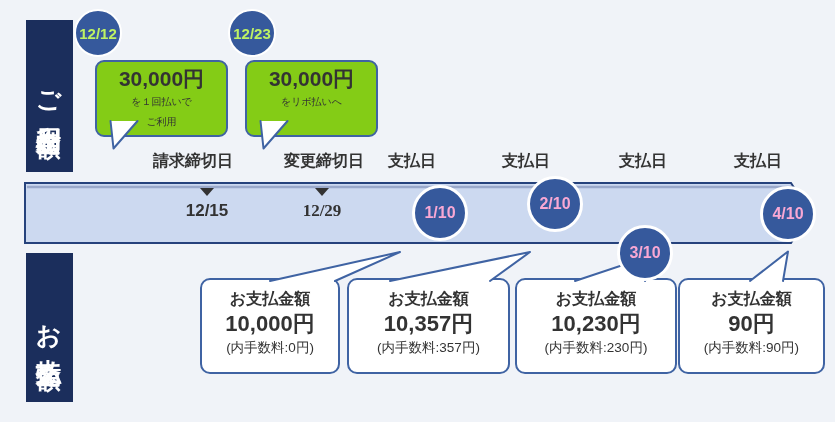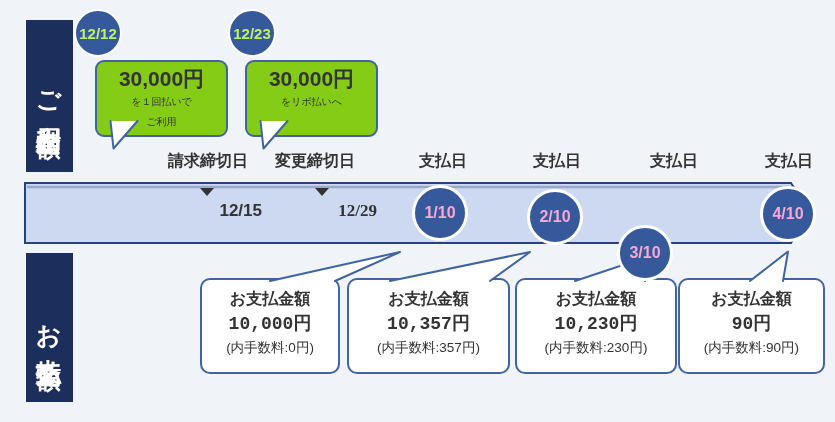--- a/index.html
+++ b/index.html
@@ -16,35 +16,35 @@
   .bubble{position:absolute;top:46px;width:133px;height:77px;background:#84cc16;
           border:2px solid #3f63a3;border-radius:9px;text-align:center;
           box-sizing:border-box;padding-top:3px;margin-top:14px;}
   .bubble-amount{font-size:21px;font-weight:bold;line-height:27px;}
   .bubble-line{font-size:10px;line-height:20px;}
 
   .date-badge{position:absolute;width:44px;height:44px;border-radius:50%;background:#36599c;
           border:2px solid #fff;color:#bef264;font-size:15px;font-weight:bold;
           display:flex;align-items:center;justify-content:center;}
 
-  .tl-label{position:absolute;top:151px;width:110px;text-align:center;
+  .tl-label{position:absolute;top:151px;width:110px;
           font-size:16px;font-weight:bold;}
   .down-tri{position:absolute;width:0;height:0;border-left:7px solid transparent;
           border-right:7px solid transparent;border-top:8px solid #333;}
-  .bar-date{position:absolute;top:201px;width:110px;text-align:right;
+  .bar-date{position:absolute;top:201px;width:110px;text-align:center;
           font-size:17px;font-weight:bold;}
 
   .pay-circle{position:absolute;width:50px;height:50px;border-radius:50%;background:#36599c;
           border:3px solid #fff;color:#f9a8d4;font-size:16px;font-weight:bold;
           display:flex;align-items:center;justify-content:center;}
 
   .pay-box{position:absolute;top:278px;height:96px;background:#fff;border:2px solid #3f63a3;
           border-radius:10px;text-align:center;box-sizing:border-box;padding-top:7px;}
   .pay-title{font-size:16px;font-weight:bold;line-height:23px;}
-  .pay-amount{font-size:18px;font-weight:bold;line-height:28px;font-family:Liberation Mono, monospace;}
+  .pay-amount{font-size:22px;font-weight:bold;line-height:28px;}
   .pay-fee{font-size:13.5px;line-height:20px;}
 </style>
 </head>
 <body>
 
 <div class="canvas">
 
   <svg class="layer" width="835" height="422">
     <polygon points="25,183 791,183 810,213 791,243 25,243" fill="#ccd9f0" stroke="#26427c" stroke-width="2"></polygon>
     <line x1="27" y1="187" x2="792" y2="187" stroke="#9aa9cb" stroke-width="2.5"></line>
@@ -92,29 +92,29 @@
       <path d="M390 281 L530 252 L490 281"></path>
       <path d="M575 281 L662 252 L645 281"></path>
       <path d="M750 281 L788 251.5 L783 281"></path>
     </g>
   </svg>
 
   <div class="date-badge" style="left:74px;top:9px;">12/12</div>
   <div class="date-badge" style="left:228px;top:9px;">12/23</div>
 
   <div class="tl-label" style="left:153px;">請求締切日</div>
-  <div class="tl-label" style="left:260px;">変更締切日</div>
+  <div class="tl-label" style="left:284px;">変更締切日</div>
   <div class="tl-label" style="left:388px;">支払日</div>
   <div class="tl-label" style="left:502px;">支払日</div>
   <div class="tl-label" style="left:619px;">支払日</div>
   <div class="tl-label" style="left:734px;">支払日</div>
 
   <div class="down-tri" style="left:200px;top:188px;"></div>
   <div class="down-tri" style="left:315px;top:188px;"></div>
   <div class="bar-date" style="left:152px;">12/15</div>
   <div class="bar-date" style="left:267px;font-family:Liberation Serif, serif;">12/29</div>
 
   <div class="pay-circle" style="left:412px;top:185px;">1/10</div>
-  <div class="pay-circle" style="left:527px;top:189px;">2/10</div>
+  <div class="pay-circle" style="left:527px;top:176px;">2/10</div>
   <div class="pay-circle" style="left:617px;top:185px;margin-top:40px;">3/10</div>
   <div class="pay-circle" style="left:760px;top:186px;">4/10</div>
 
 </div>
 
 </body></html>

